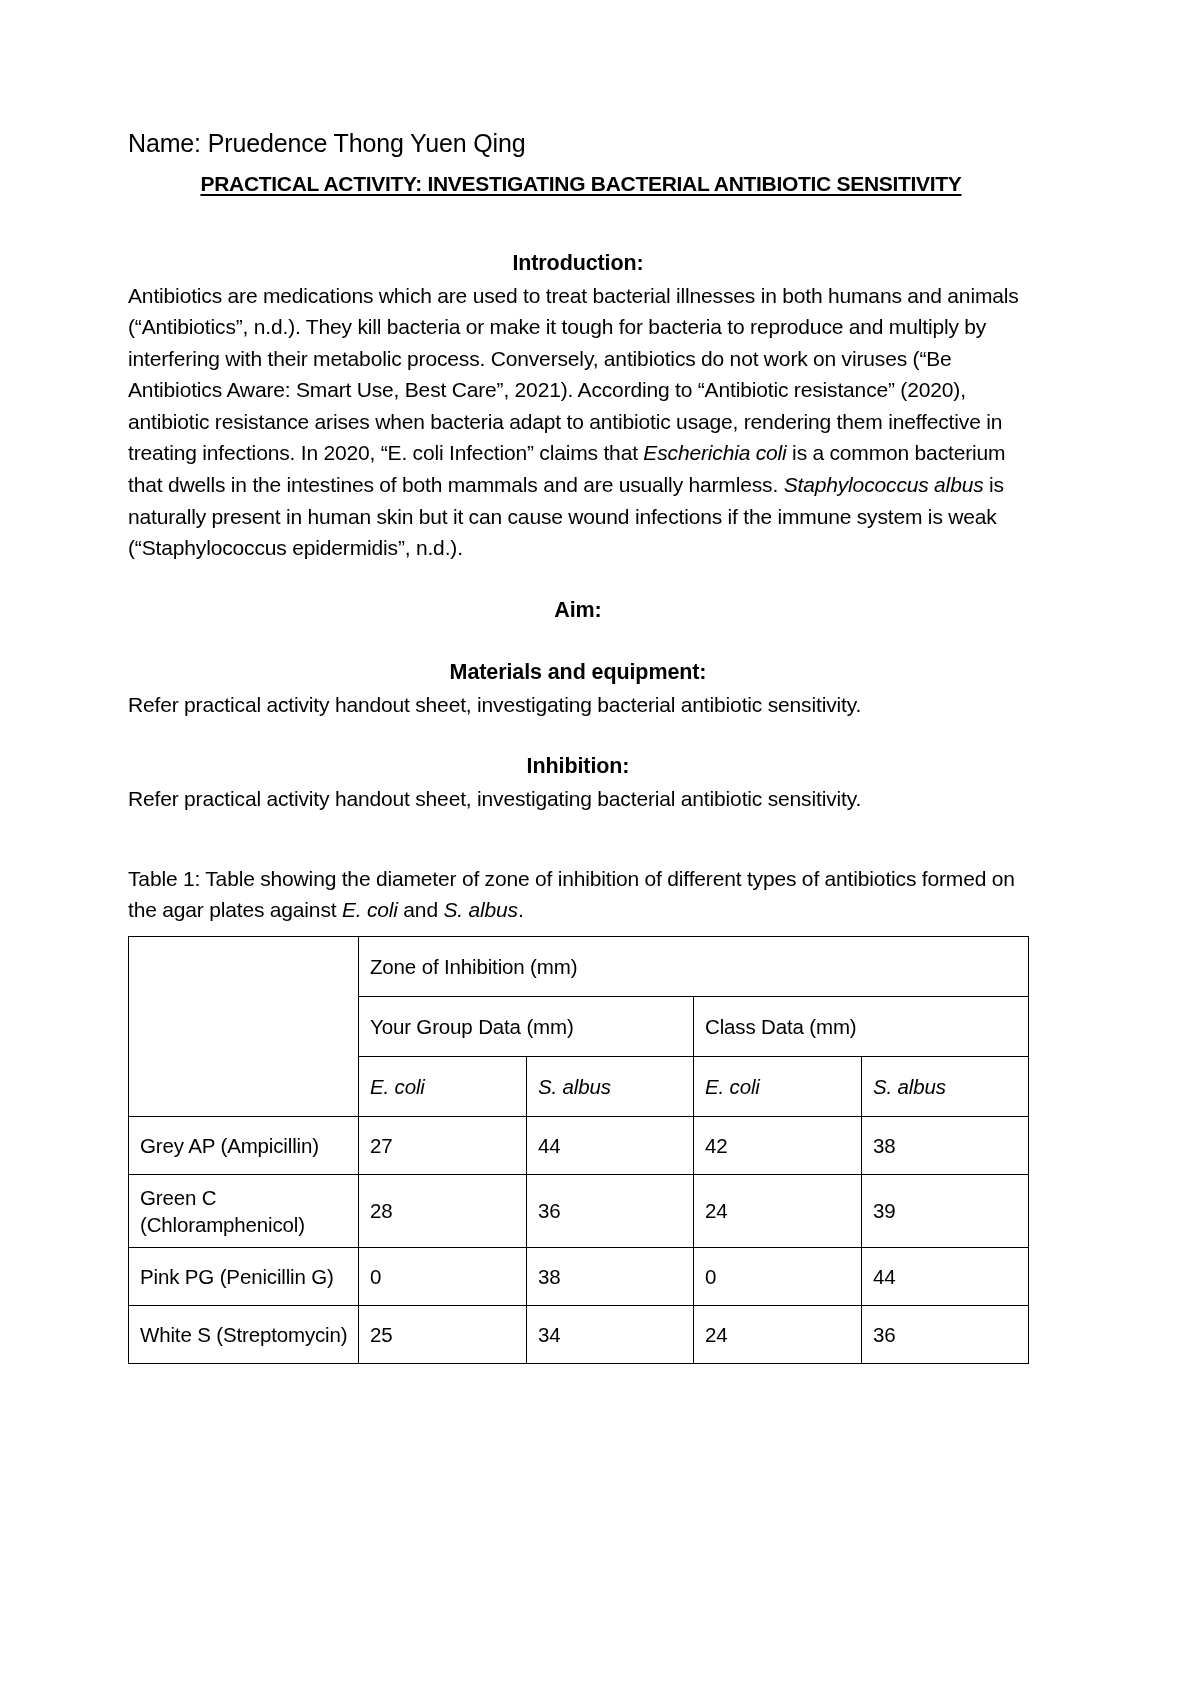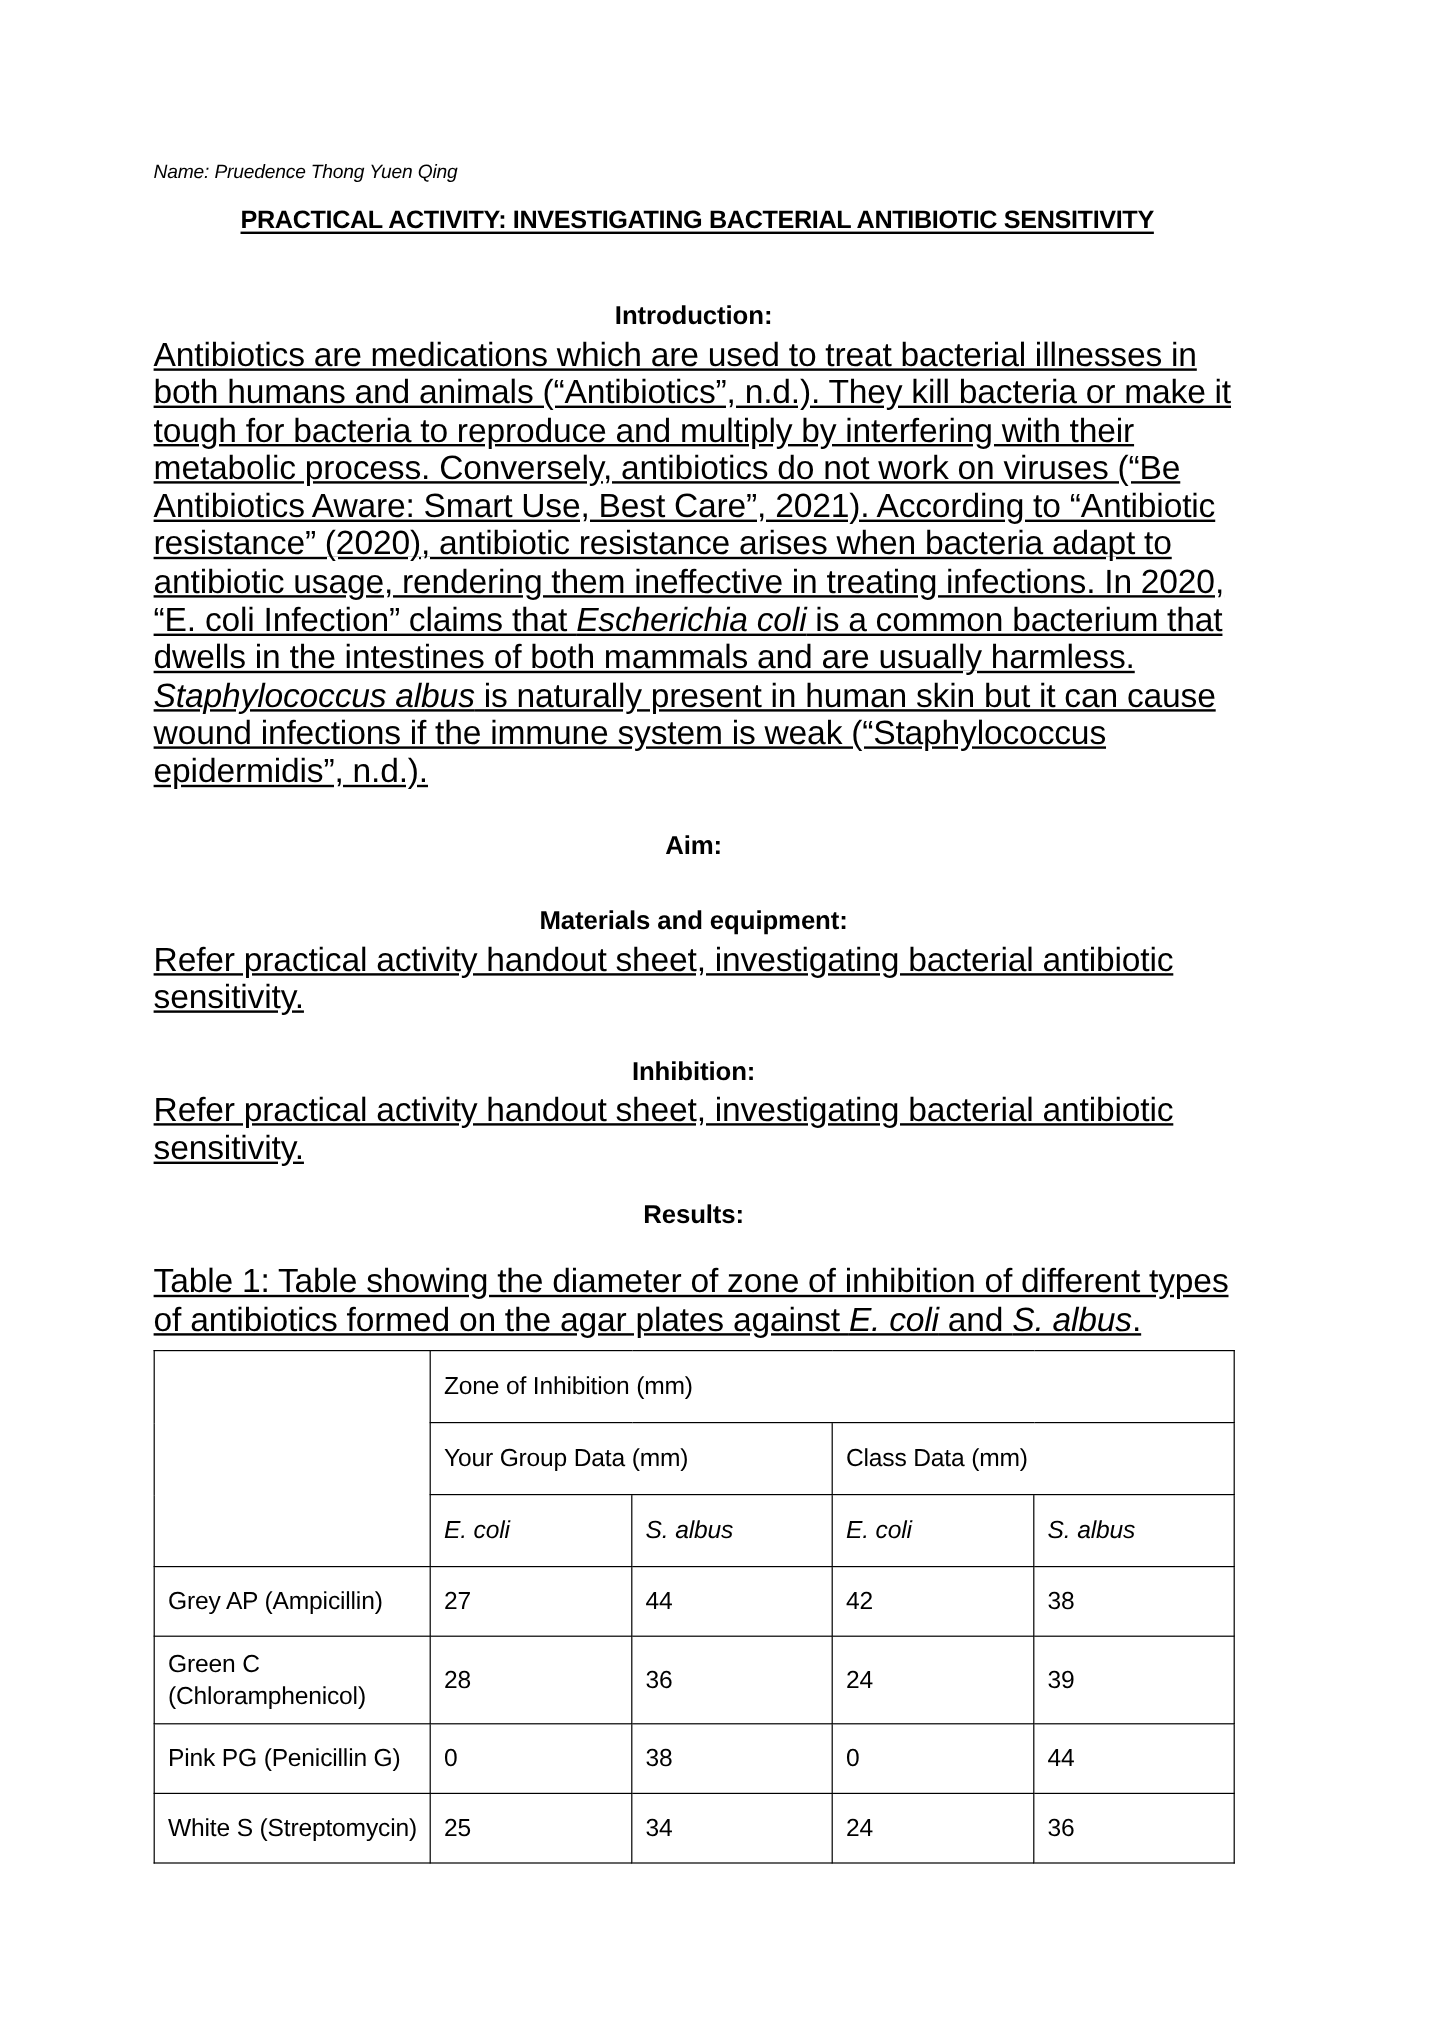--- a/index.html
+++ b/index.html
@@ -22,25 +22,24 @@
     padding: 0;
     box-sizing: border-box;
   }
   .content {
     position: absolute;
     left: 128px;
     top: 128px;
     width: 900px;
   }
   .name-line {
-    font-size: 16px;
+    font-size: 25px;
     line-height: 31px;
     margin: 0 0 13px 0;
     letter-spacing: -0.15px;
-    font-style: italic;
   }
   .doc-title {
     text-align: center;
     font-weight: bold;
     font-size: 21px;
     letter-spacing: -0.3px;
     text-decoration: underline;
     text-underline-offset: 3px;
     margin: 4px;
     padding-left: 6px;
@@ -48,27 +47,26 @@
   }
   .section-heading {
     font-weight: bold;
     font-size: 21.5px;
     line-height: 31.5px;
     letter-spacing: -0.1px;
     margin: 0;
     text-align: center;
   }
   .para {
-    font-size: 28px;
+    font-size: 21px;
     line-height: 31.6px;
     letter-spacing: -0.15px;
     margin: 0;
     text-align: left;
     word-spacing: -0.2px;
-    text-decoration: underline;
   }
   i, .it { font-style: italic; }
 
   .gap-xl { height: 48px; }
   .gap-lg { height: 31px; }
   .gap-md { height: 24px; }
 
   
   .tbl-wrap { margin-top: 10px; }
   table.data-table {
@@ -127,21 +125,20 @@
     <div class="section-heading">Materials and equipment:</div>
     <div class="para">Refer practical activity handout sheet, investigating bacterial antibiotic sensitivity.</div>
 
     <div class="gap-lg"></div>
 
     <div class="section-heading">Inhibition:</div>
     <div class="para">Refer practical activity handout sheet, investigating bacterial antibiotic sensitivity.</div>
 
     <div class="gap-md"></div>
 
-    <div class="section-heading">Results:</div>
 
     <div class="gap-md"></div>
 
     <div class="para"><span>Table 1: Table showing the diameter of zone of inhibition of different types of antibiotics formed on the agar plates against </span><i>E. coli</i><span> and </span><i>S. albus</i><span>.</span></div>
 
     <div class="tbl-wrap">
       <table class="data-table">
         <colgroup>
           <col class="c1">
             <col class="c2">

